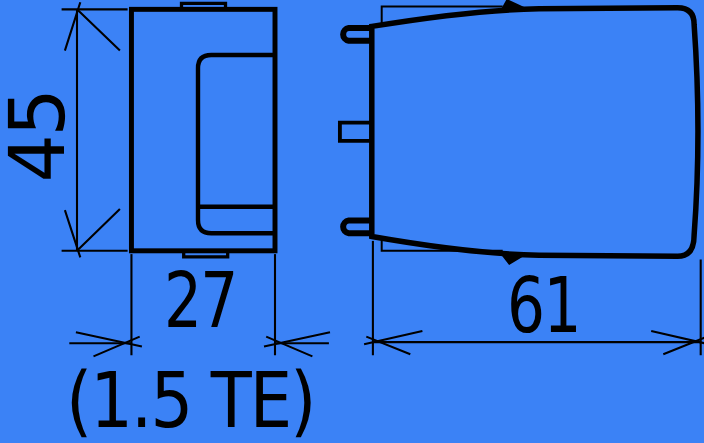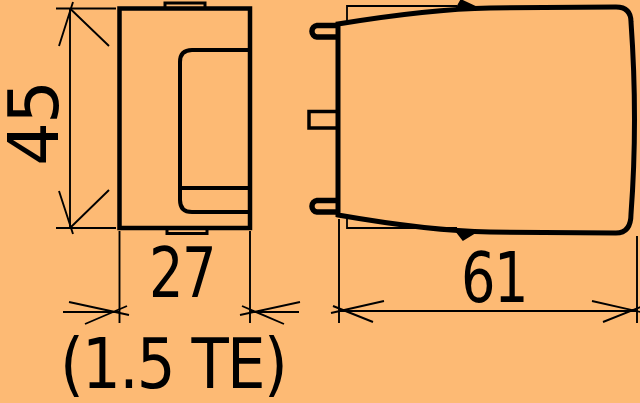--- a/index.html
+++ b/index.html
@@ -4,21 +4,21 @@
 <style>
   html, body {
     margin: 0;
     padding: 0;
     background: #ffffff;
   }
   .stage {
     position: relative;
     width: 640px;
     height: 403px;
-    background: #fdba74;
+    background: #3b82f6;
     overflow: hidden;
   }
   svg text {
     font-family: "DejaVu Sans", "Liberation Sans", sans-serif;
     fill: #000000;
   }
   .dim-text {
     font-size: 70px;
     letter-spacing: -2px;
   }

